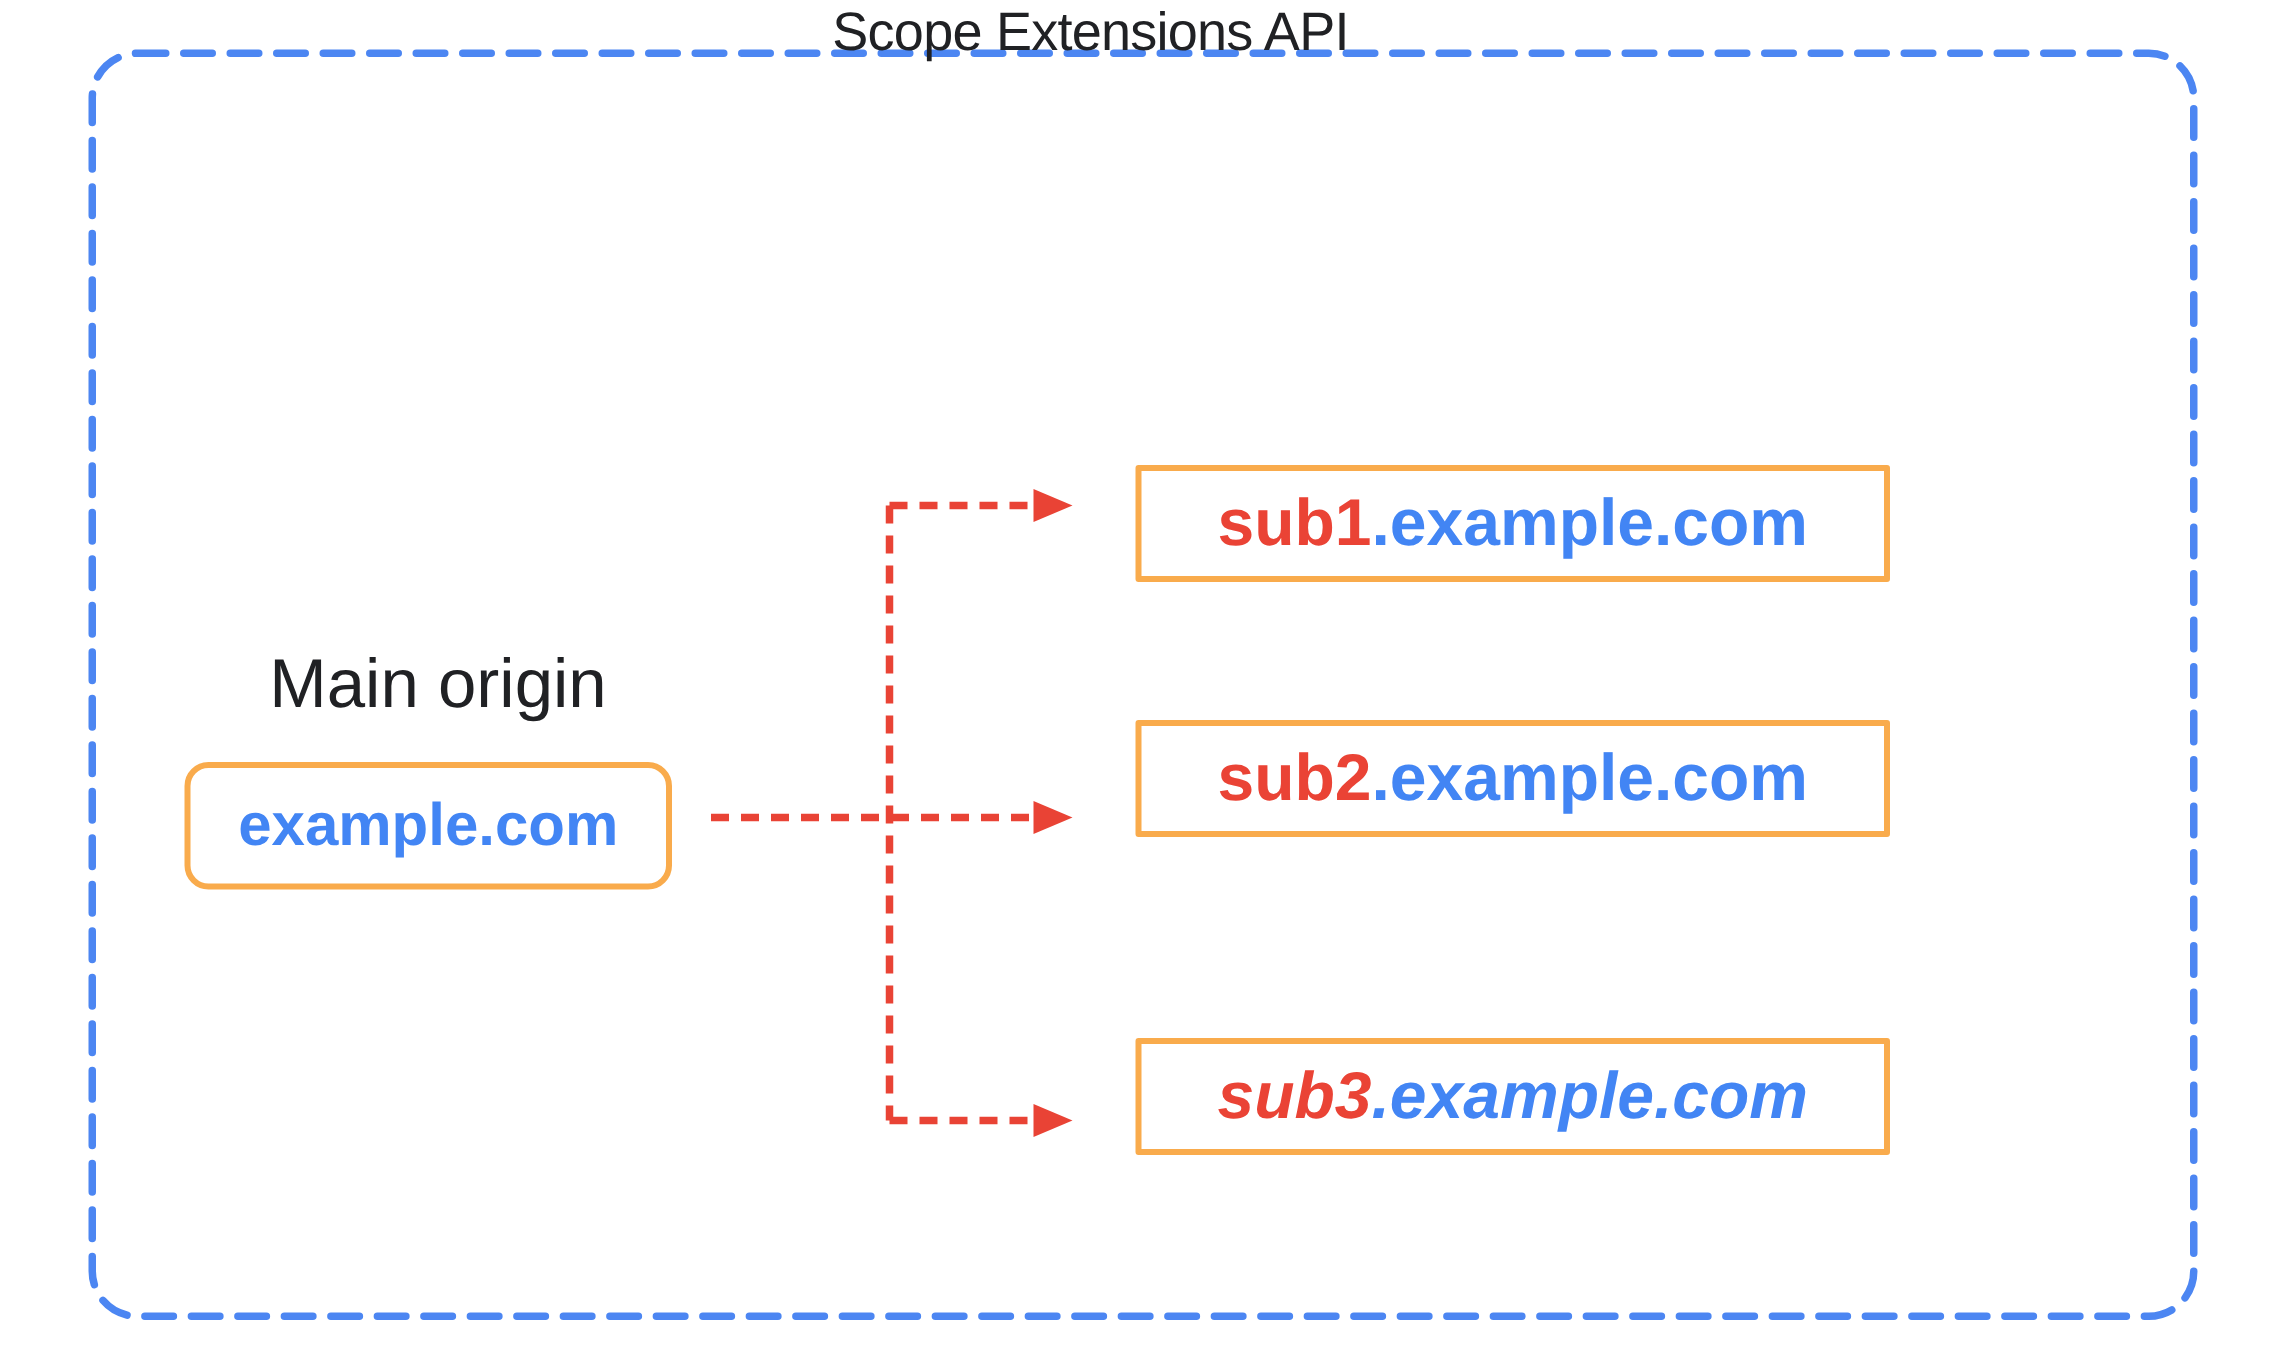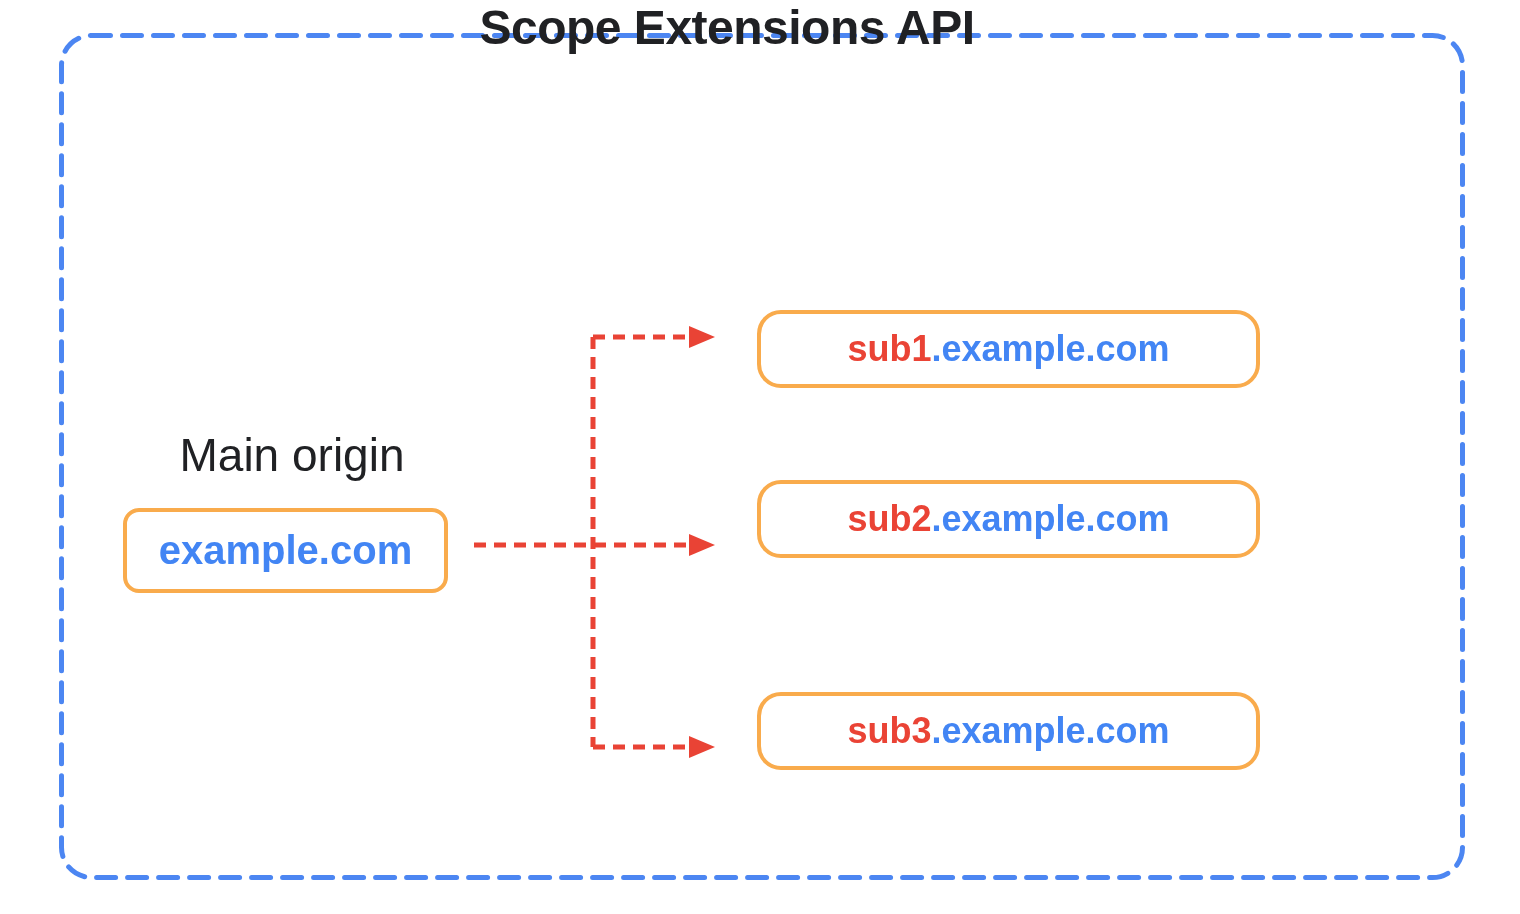--- a/index.html
+++ b/index.html
@@ -33,21 +33,21 @@
     stroke: var(--arrow-red);
     stroke-width: 5;
     stroke-dasharray: 12 8;
   }
   .red-head { fill: var(--arrow-red); stroke: none; }
 
   .diagram-title {
     position: absolute;
     left: 0; top: 93; width: 1454px;
     text-align: center;
-    font-size: 48px; font-weight: 700;
+    font-size: 36px; font-weight: 400;
     letter-spacing: -0.5px;
     color: var(--text-black);
   }
   .section-label {
     position: absolute;
     text-align: center;
     font-size: 46px; font-weight: 400;
     color: var(--text-black);
   }
   .label-associated { left: 755px; top: 220px; width: 500px; }
@@ -60,26 +60,26 @@
     background: var(--canvas-white);
     white-space: nowrap;
   }
   .main-box {
     left: 123px; top: 508px; width: 325px; height: 85px;
     border-radius: 16px;
     font-size: 40px; font-weight: 700;
   }
   .sub-box {
     left: 757px; width: 503px; height: 78px;
-    border-radius: 24px;
-    font-size: 36px; font-weight: 700;
+    border-radius: 2px;
+    font-size: 44px; font-weight: 700;
   }
   .sub-box-1 { top: 310px; }
   .sub-box-2 { top: 480px; }
-  .sub-box-3 { top: 692px; }
+  .sub-box-3 { top: 692px; font-style: italic; }
 
   .domain-text { color: var(--domain-blue); }
   .sub-prefix { color: var(--sub-red); }
   .sub-suffix { color: var(--domain-blue); }
 </style>
 </head>
 <body>
 
 <div class="stage">
 

